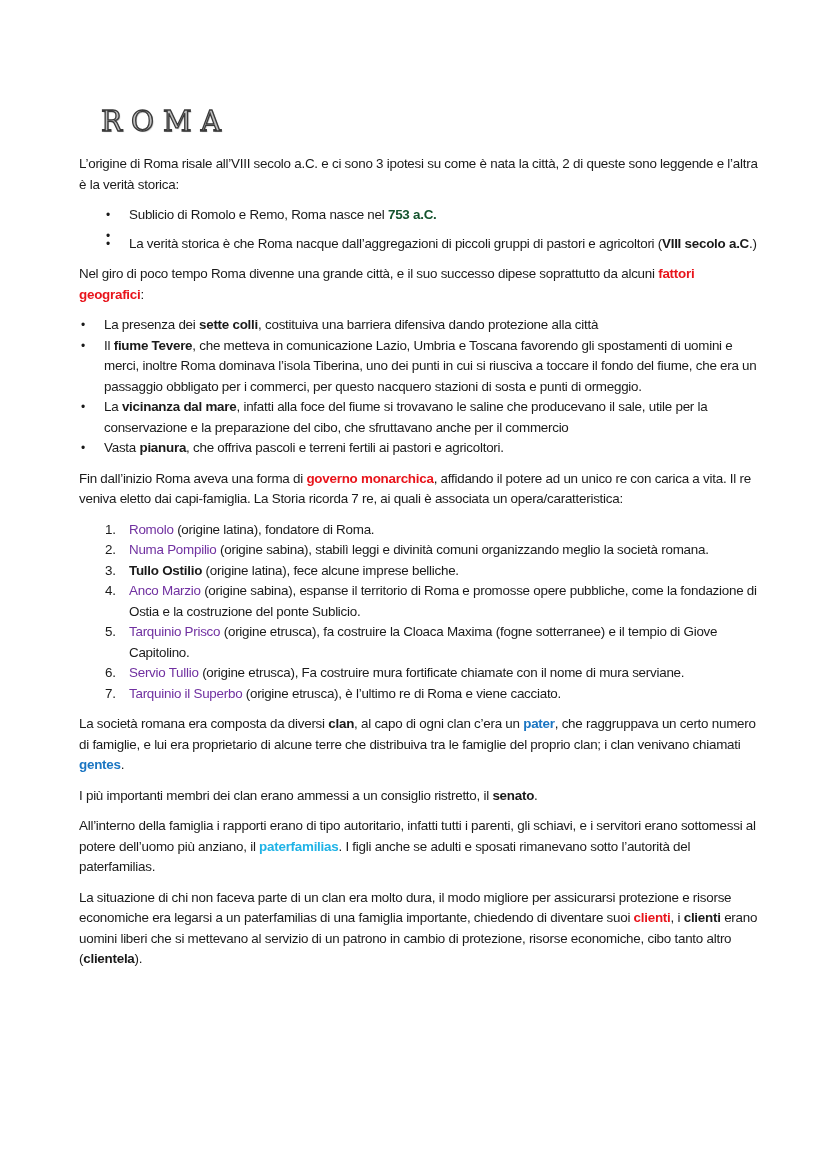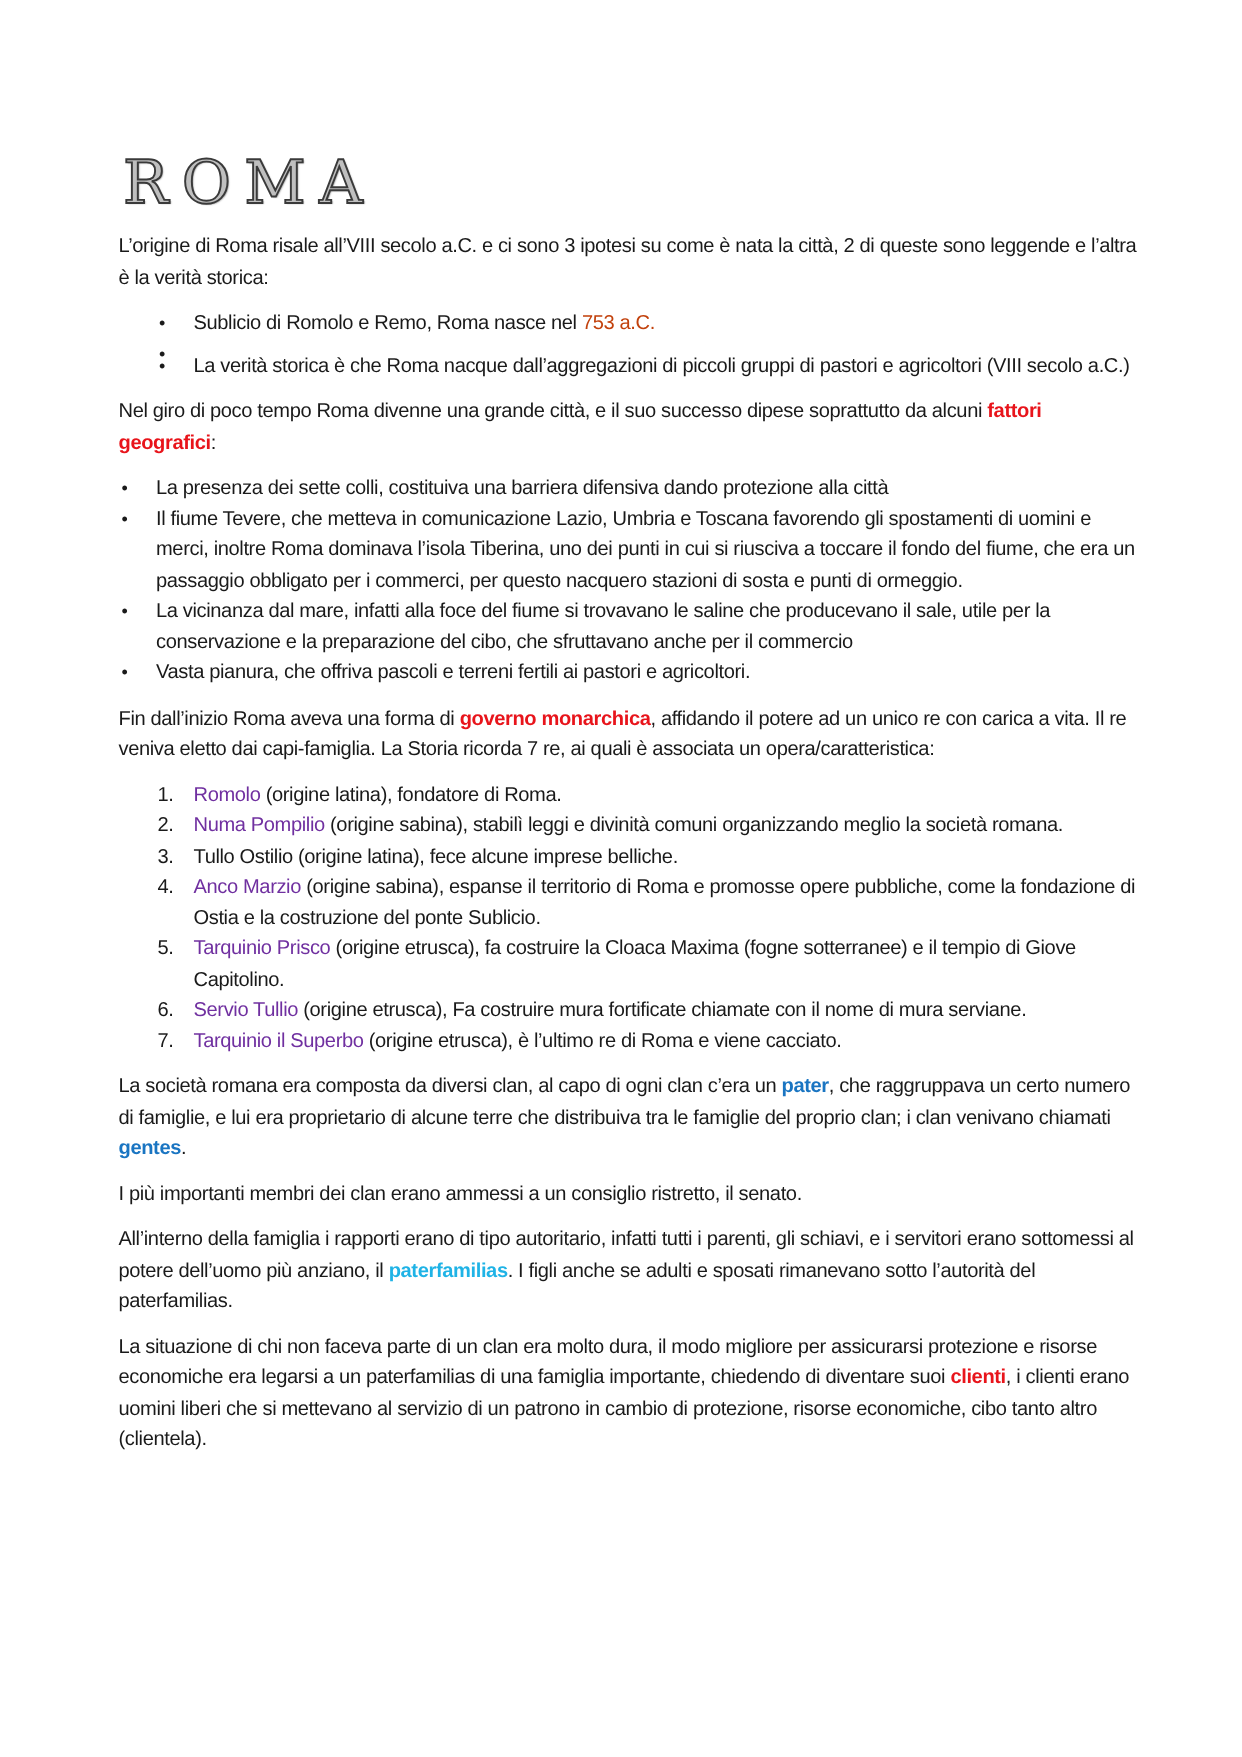--- a/index.html
+++ b/index.html
@@ -5,38 +5,38 @@
   html, body { margin: 0; padding: 0; background: #ffffff; }
   body { width: 828px; height: 1171px; position: relative; overflow: hidden; }
   .page {
     position: absolute; left: 79px; top: 96px; width: 680px;
     font-family: "Liberation Sans", sans-serif;
     font-size: 13.4px; line-height: 20.5px; color: #1a1a1a;
     letter-spacing: -0.25px;
   }
   .title {
     font-family: "DejaVu Serif", "Liberation Serif", serif;
-    font-size: 40px; line-height: 52px; letter-spacing: 9px;
-    color: #bfbfbf; margin: 0 0 6px 3px;
+    font-size: 28px; line-height: 52px; letter-spacing: 9px;
+    color: #bfbfbf; margin: 0 0 6px 22px;
     -webkit-text-stroke: 1.3px #3a3a3a;
     text-shadow: 1px 1px 1px rgba(0,0,0,0.35);
     font-weight: normal;
   }
   p { margin: 0 0 10px 0; }
   ul, ol { margin: 0 0 10px 0; padding: 0; list-style: none; }
   li { position: relative; }
   .l1 li { padding-left: 50px; }
   .l1 li .mk { position: absolute; left: 27px; top: 0; }
   .l1 li.gap { margin-top: 8px; }
   .l2 li { padding-left: 25px; }
   .l2 li .mk { position: absolute; left: 2px; top: 0; }
   .l3 li { padding-left: 50px; }
   .l3 li .mk { position: absolute; left: 26px; top: 0; }
-  .b { font-weight: normal; text-align: right; }
-  .magenta { color: #c2410c; font-weight: normal; }
+  .b { font-weight: bold; text-align: right; }
+  .magenta { color: #14532d; font-weight: bold; }
   .red { color: #e8141b; font-weight: bold; }
   .purple { color: #7030a0; font-weight: normal; }
   .blue { color: #1a75c2; font-weight: bold; }
   .cyan { color: #1fb3e6; font-weight: bold; }
   .dot { font-size: 12px; }
 </style>
 </head>
 <body>
 
 <div class="page">

